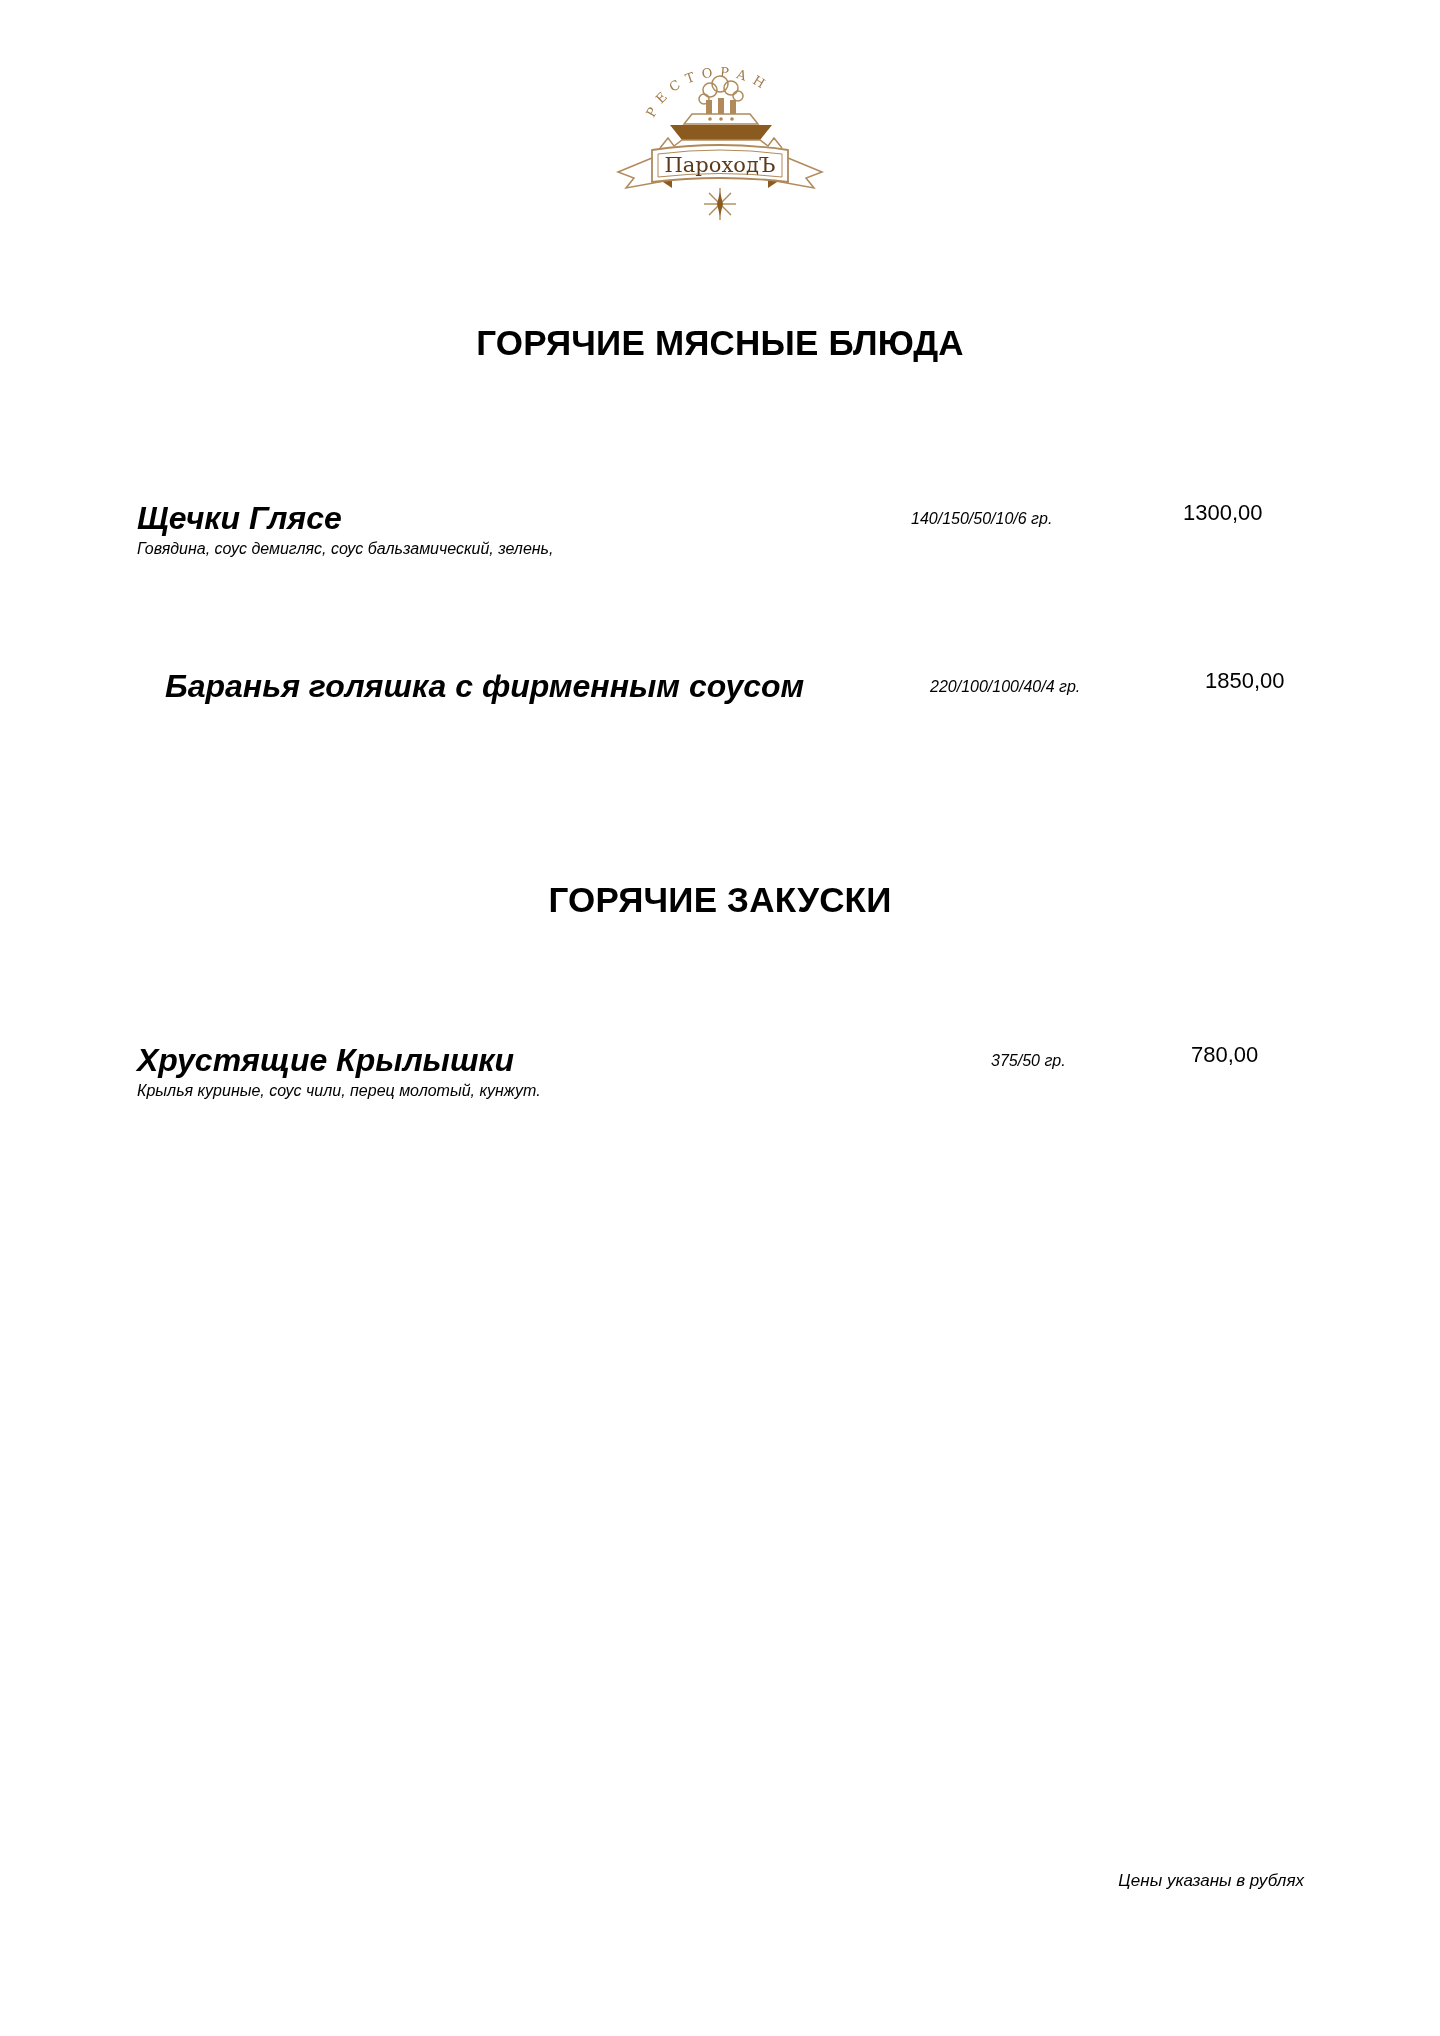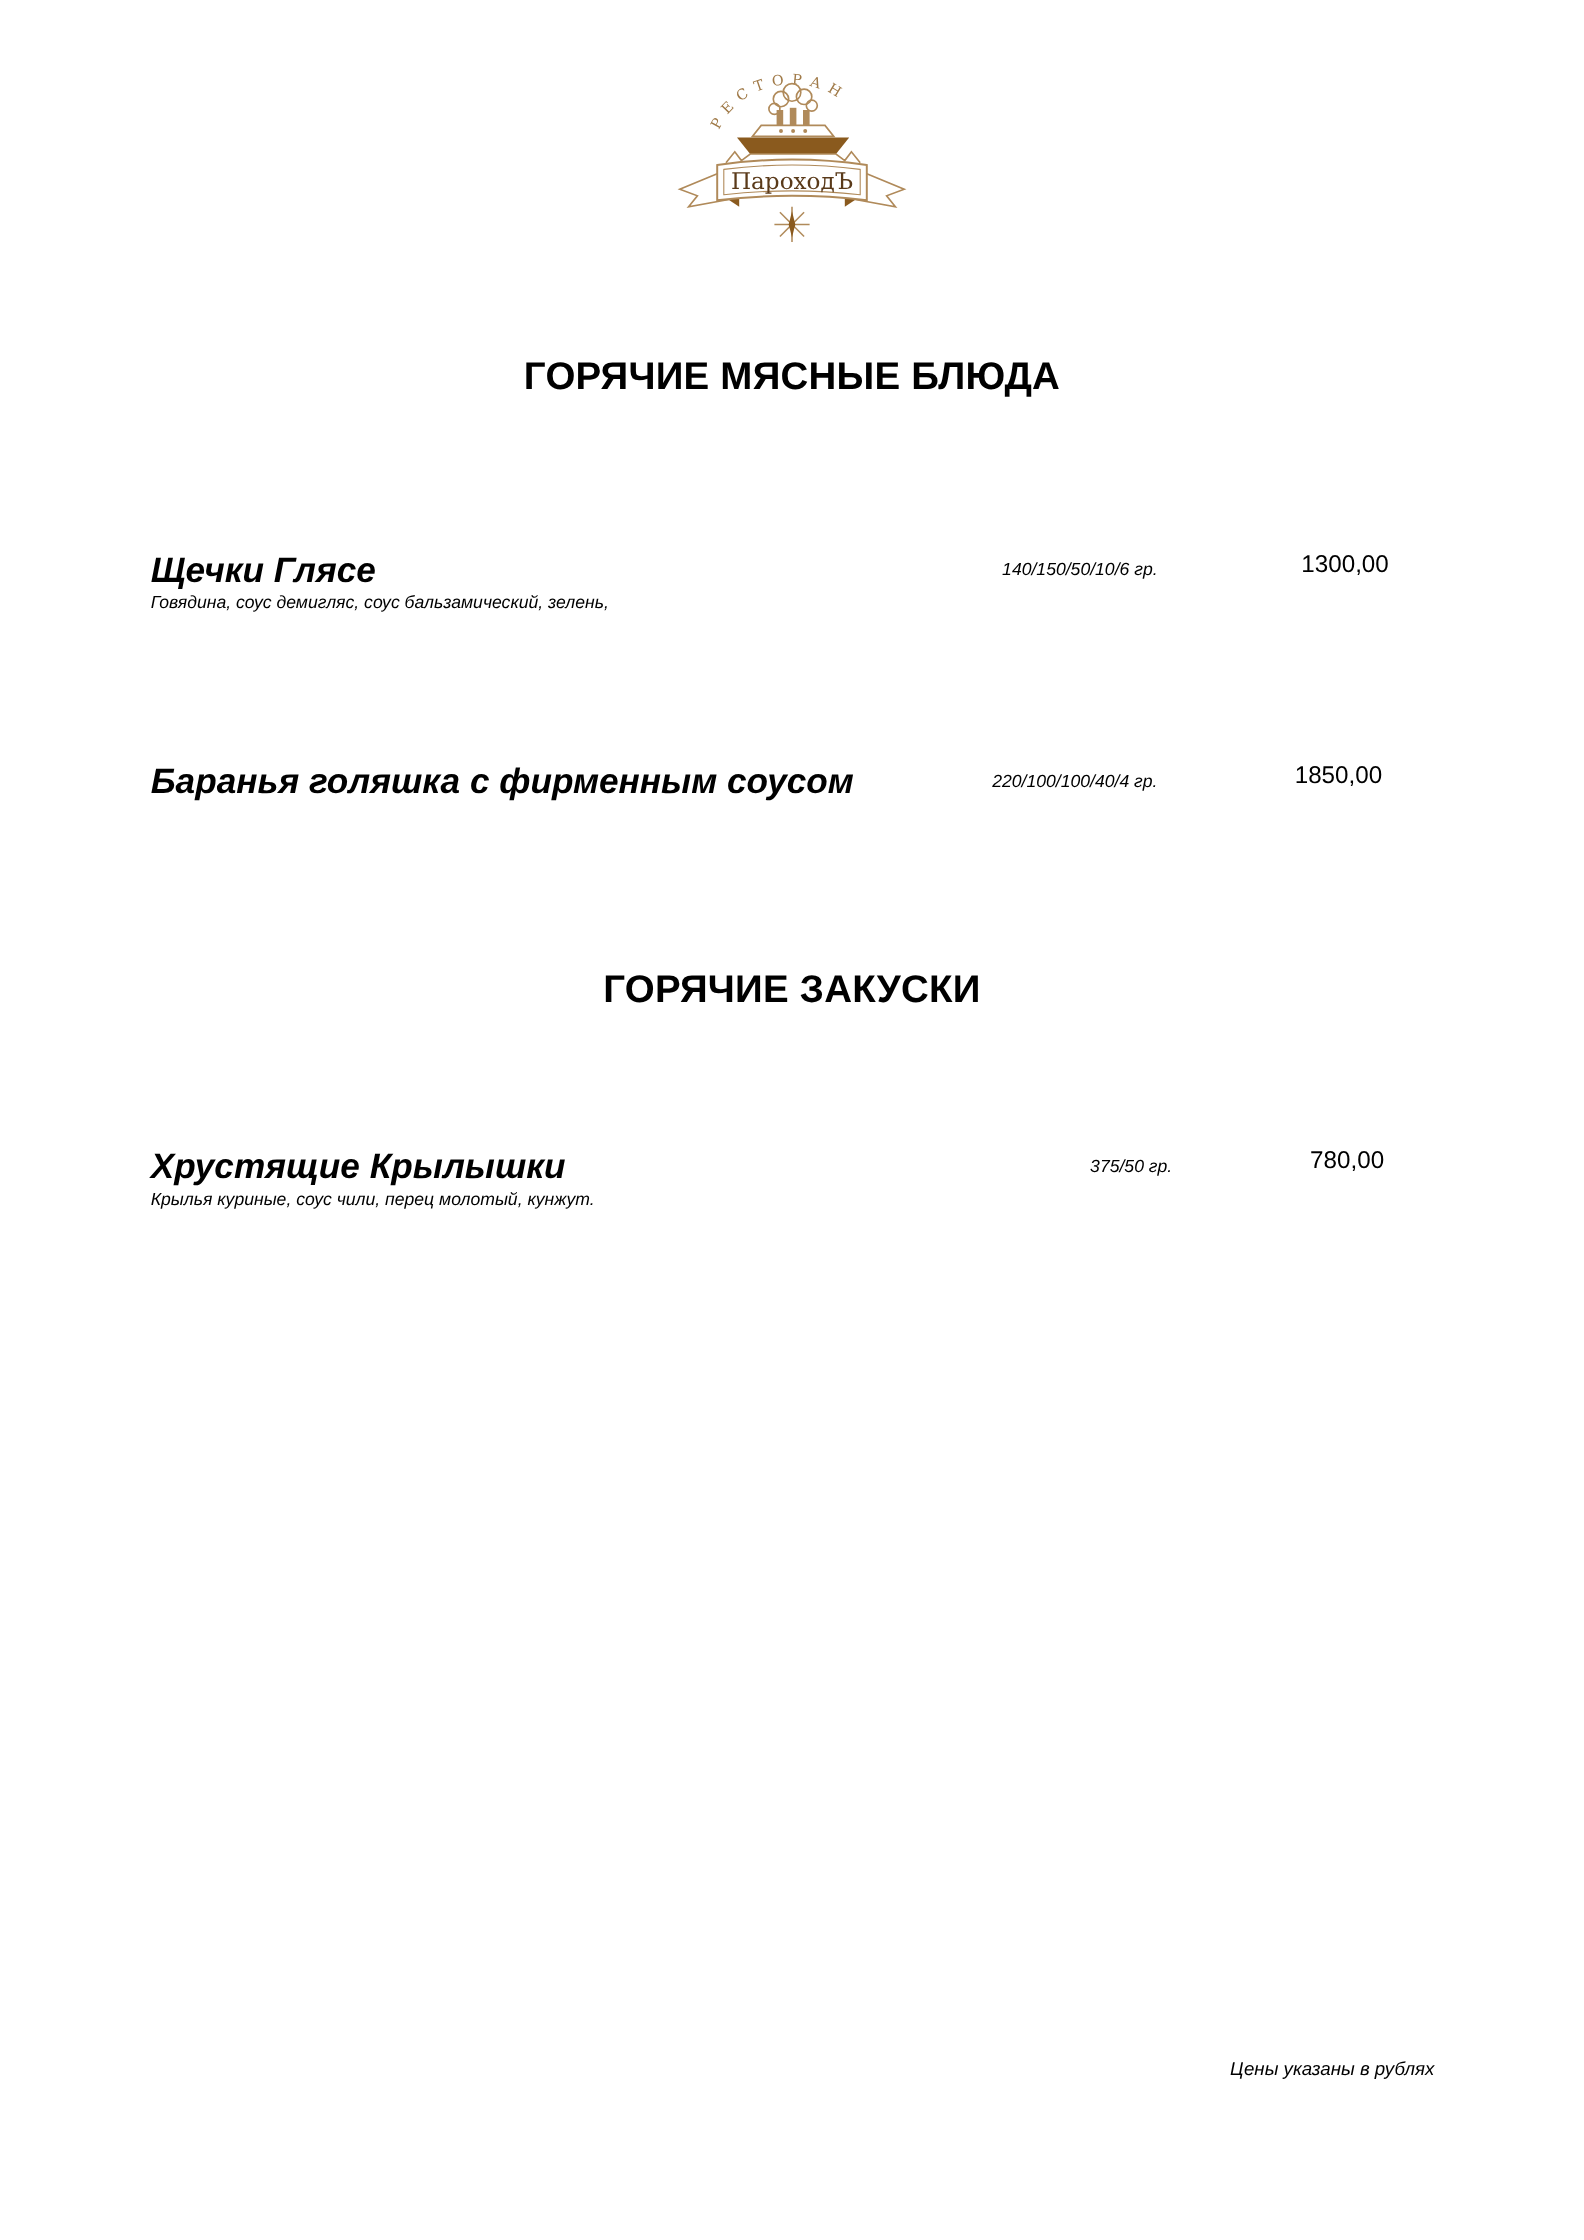--- a/index.html
+++ b/index.html
@@ -73,21 +73,21 @@
 
 <div class="section-title" style="top:323px;">ГОРЯЧИЕ МЯСНЫЕ БЛЮДА</div>
 
 <div class="item" style="top:500px;">
   <div class="item-name">Щечки Глясе</div>
   <div class="item-desc">Говядина, соус демигляс, соус бальзамический, зелень,</div>
   <div class="item-weight" style="left:774px; top:10px;">140/150/50/10/6 гр.</div>
   <div class="item-price" style="left:1046px; top:0px;">1300,00</div>
 </div>
 
-<div class="item" style="top:692px;">
+<div class="item" style="top:668px;margin-left:28px;">
   <div class="item-name">Баранья голяшка с фирменным соусом</div>
   <div class="item-weight" style="left:765px; top:10px;">220/100/100/40/4 гр.</div>
   <div class="item-price" style="left:1040px; top:0px;">1850,00</div>
 </div>
 
 <div class="section-title" style="top:880px;">ГОРЯЧИЕ ЗАКУСКИ</div>
 
 <div class="item" style="top:1042px;">
   <div class="item-name">Хрустящие Крылышки</div>
   <div class="item-desc">Крылья куриные, соус чили, перец молотый, кунжут.</div>

